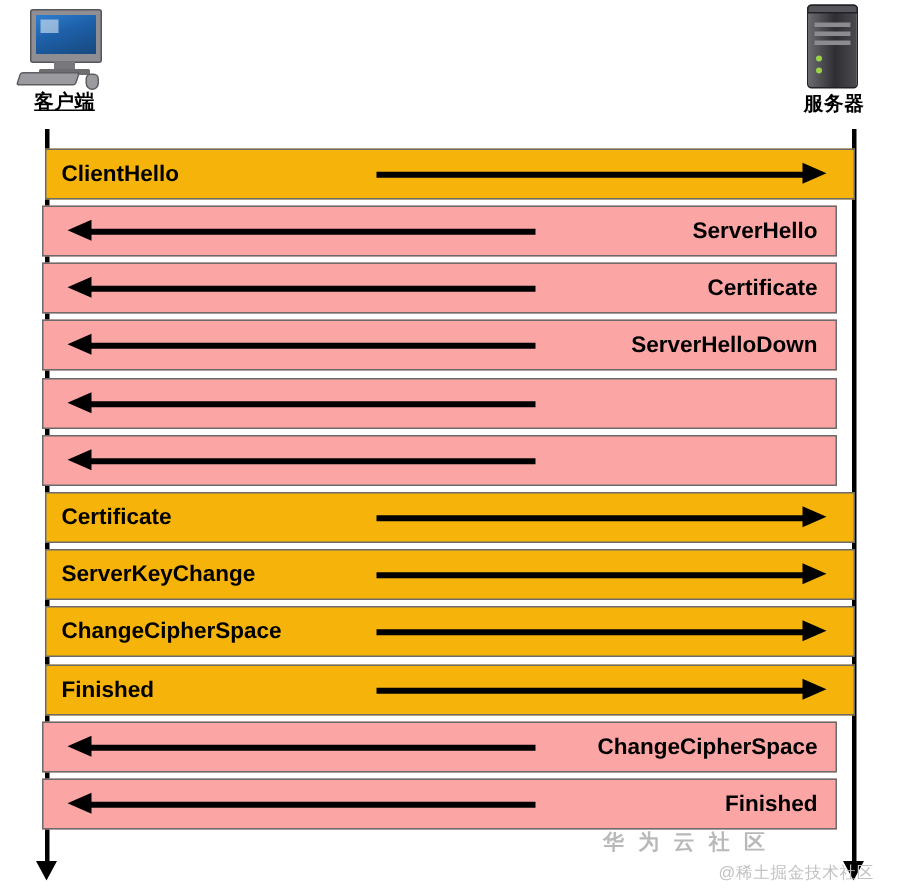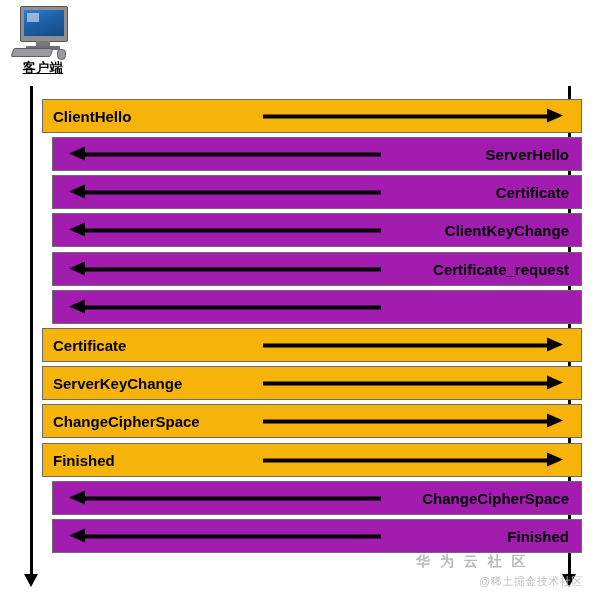--- a/index.html
+++ b/index.html
@@ -171,29 +171,28 @@
   }
 
   
   .row {
     position: absolute;
     left: 30px;
     width: 540px;
     height: 34px;
     border: 1px solid #6b6b6b;
     box-sizing: border-box;
-    margin-left: 12px;
   }
   .row.client {
     background: #f6b40a;
   }
   .row.server {
-    left: 40px;
+    left: 28px;
     width: 530px;
-    background: #a21caf;
+    background: #fca5a5;
     padding-left: 40px;
   }
   .row-label {
     position: absolute;
     top: 50%;
     transform: translateY(-50%);
     font-size: 15px;
     font-weight: bold;
     color: #000;
     white-space: nowrap;
@@ -263,20 +262,32 @@
         <div class="monitor-screen"></div>
       </div>
       <div class="monitor-stand"></div>
       <div class="monitor-base"></div>
       <div class="keyboard"></div>
       <div class="mouse"></div>
     </div>
     <div class="endpoint-label">客户端</div>
   </div>
 
+  <div class="endpoint" style="left:513px; top:3px; width:86px;">
+    <div class="server-icon">
+      <div class="server-body"></div>
+      <div class="server-top"></div>
+      <div class="server-slot" style="top:12px;"></div>
+      <div class="server-slot" style="top:18px;"></div>
+      <div class="server-slot" style="top:24px;"></div>
+      <div class="server-led" style="top:34px;"></div>
+      <div class="server-led" style="top:42px;"></div>
+    </div>
+    <div class="endpoint-label">服务器</div>
+  </div>
 
   <div class="lifeline" style="left:30px; top:86px; height:490px;"></div>
   <div class="arrowhead-down" style="left:24px; top:574px;"></div>
 
   <div class="lifeline" style="left:568px; top:86px; height:490px;"></div>
   <div class="arrowhead-down" style="left:562px; top:574px;"></div>
 
   <div class="row client" style="top:99px;">
     <span class="row-label">ClientHello</span>
     <span class="arrow right" style="left:220px; right:18px;">
@@ -295,29 +306,28 @@
 
   <div class="row server" style="top:175px;">
     <span class="row-label">Certificate</span>
     <span class="arrow left" style="left:16px; right:200px;">
       <span class="shaft"></span>
         <span class="head"></span>
     </span>
   </div>
 
   <div class="row server" style="top:213px;">
-    <span class="row-label">ClientKeyChange</span>
+    <span class="row-label">ServerHelloDown</span>
     <span class="arrow left" style="left:16px; right:200px;">
       <span class="shaft"></span>
         <span class="head"></span>
     </span>
   </div>
 
   <div class="row server" style="top:252px;">
-    <span class="row-label">Certificate_request</span>
     <span class="arrow left" style="left:16px; right:200px;">
       <span class="shaft"></span>
         <span class="head"></span>
     </span>
   </div>
 
   <div class="row server" style="top:290px;">
     <span class="arrow left" style="left:16px; right:200px;">
       <span class="shaft"></span>
         <span class="head"></span>
@@ -365,16 +375,16 @@
   </div>
 
   <div class="row server" style="top:519px;">
     <span class="row-label">Finished</span>
     <span class="arrow left" style="left:16px; right:200px;">
       <span class="shaft"></span>
         <span class="head"></span>
     </span>
   </div>
 
-  <div class="watermark-main" style="left:416px; top:553px;">华 为 云 社 区</div>
+  <div class="watermark-main" style="left:402px; top:553px;font-family:Liberation Serif, serif;">华 为 云 社 区</div>
   <div class="watermark-sub" style="left:479px; top:574px;">@稀土掘金技术社区</div>
 
 </div>
 
 </body></html>

